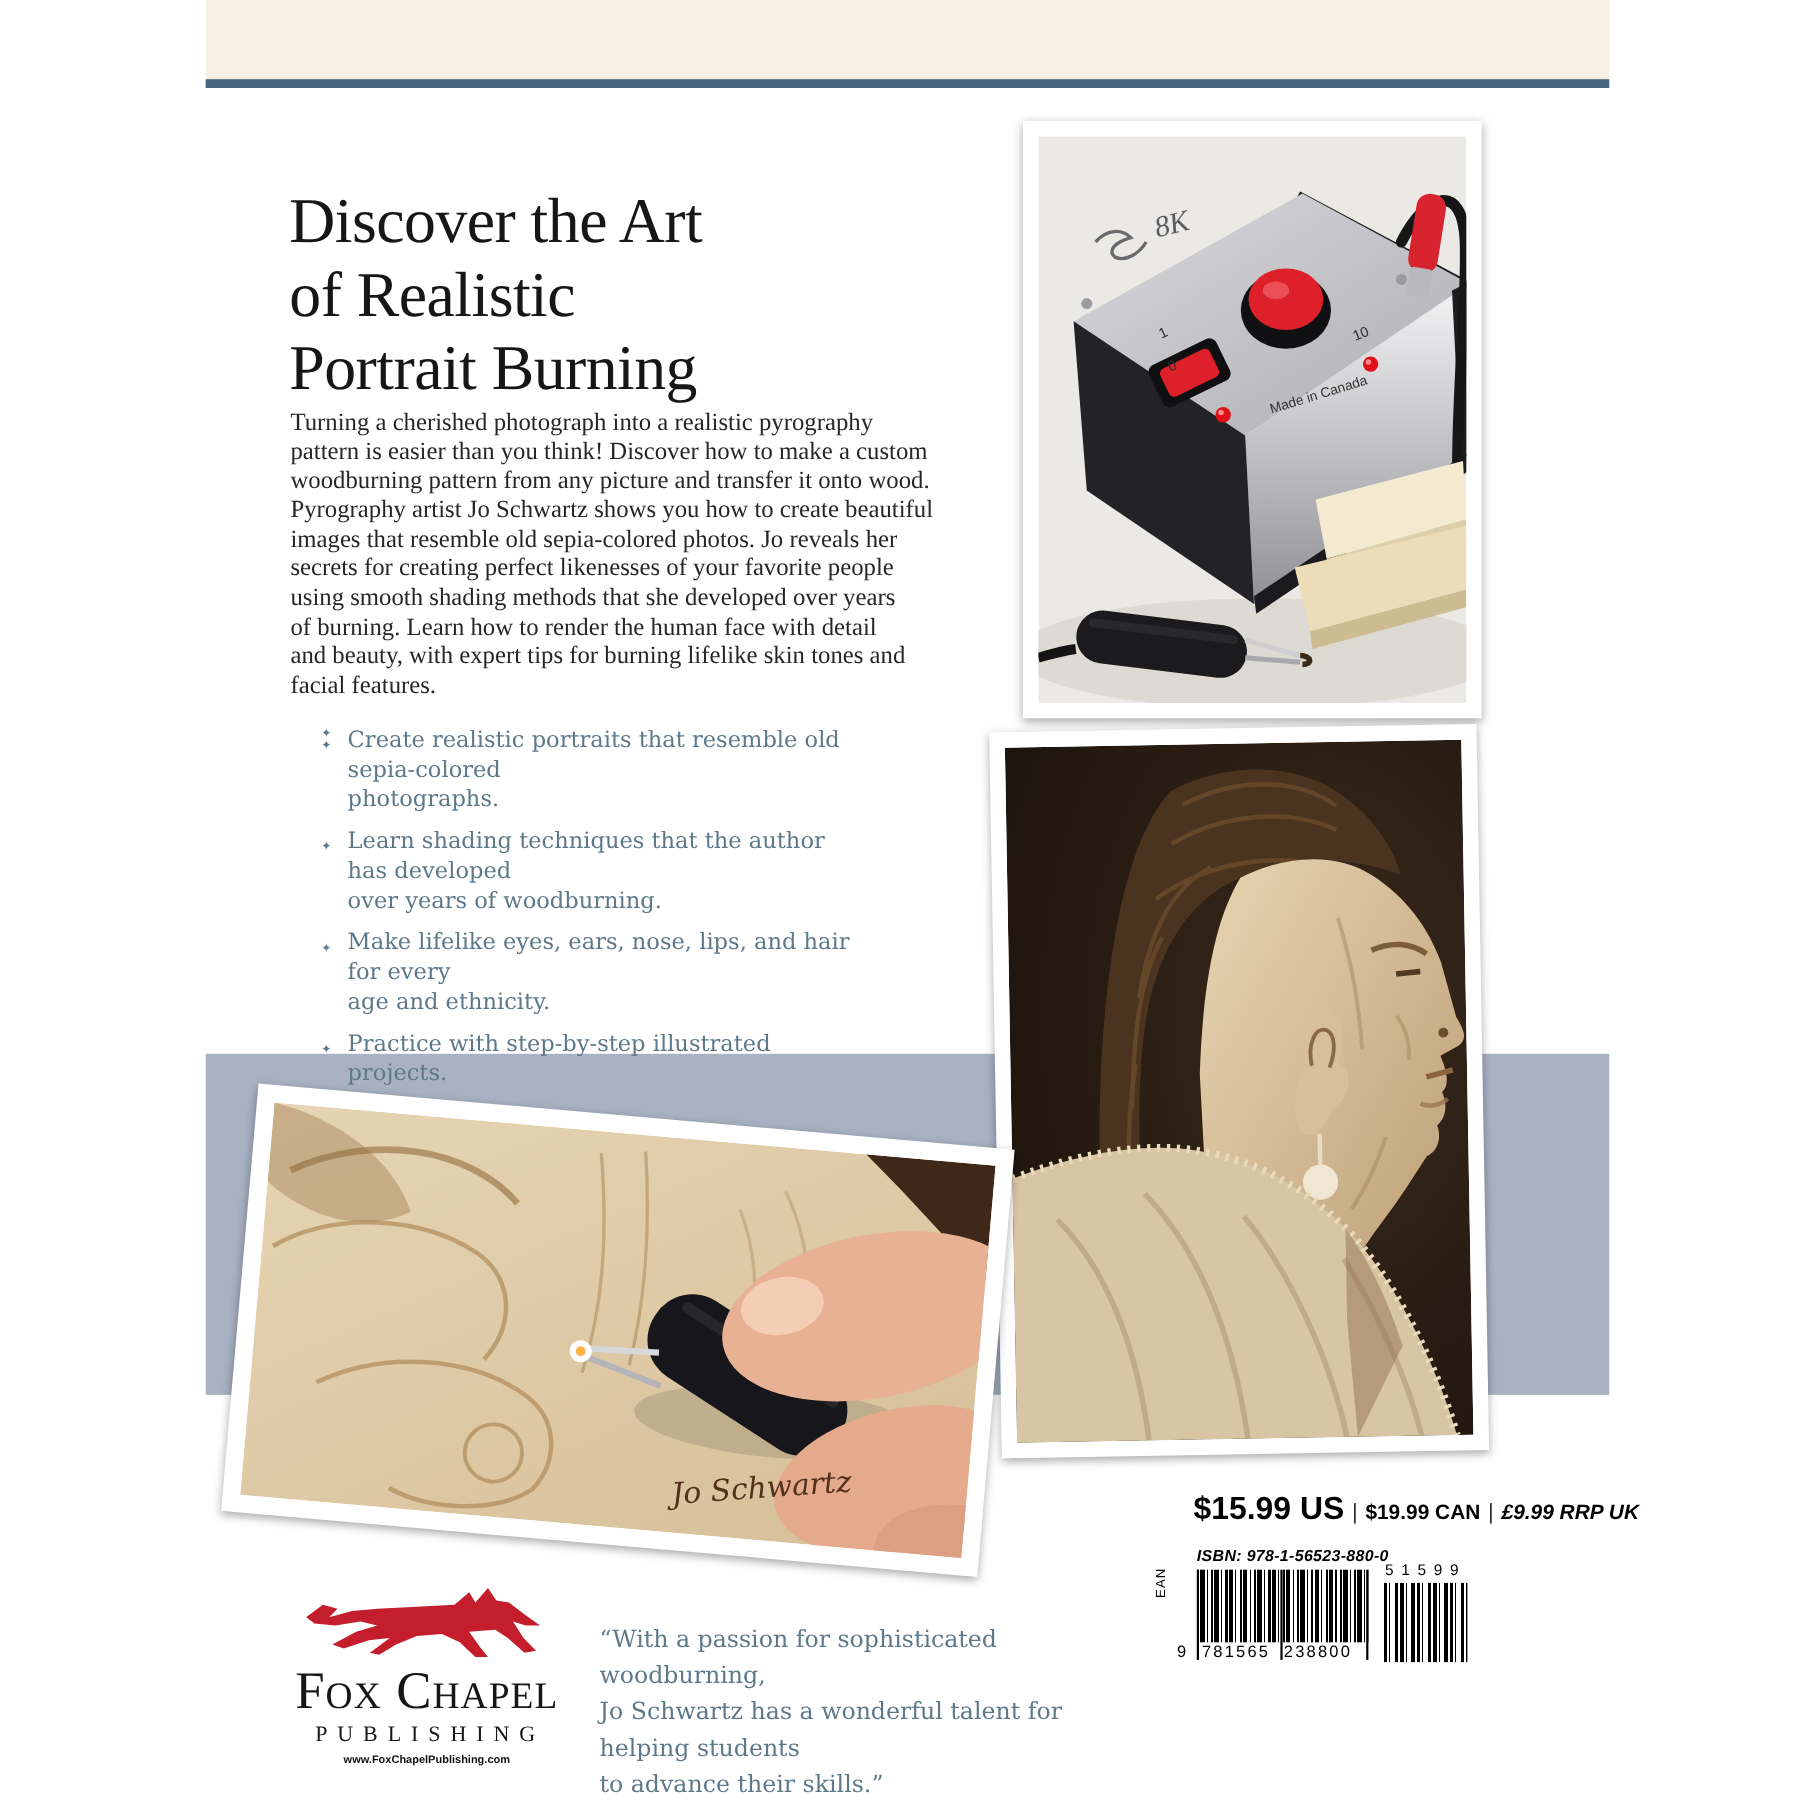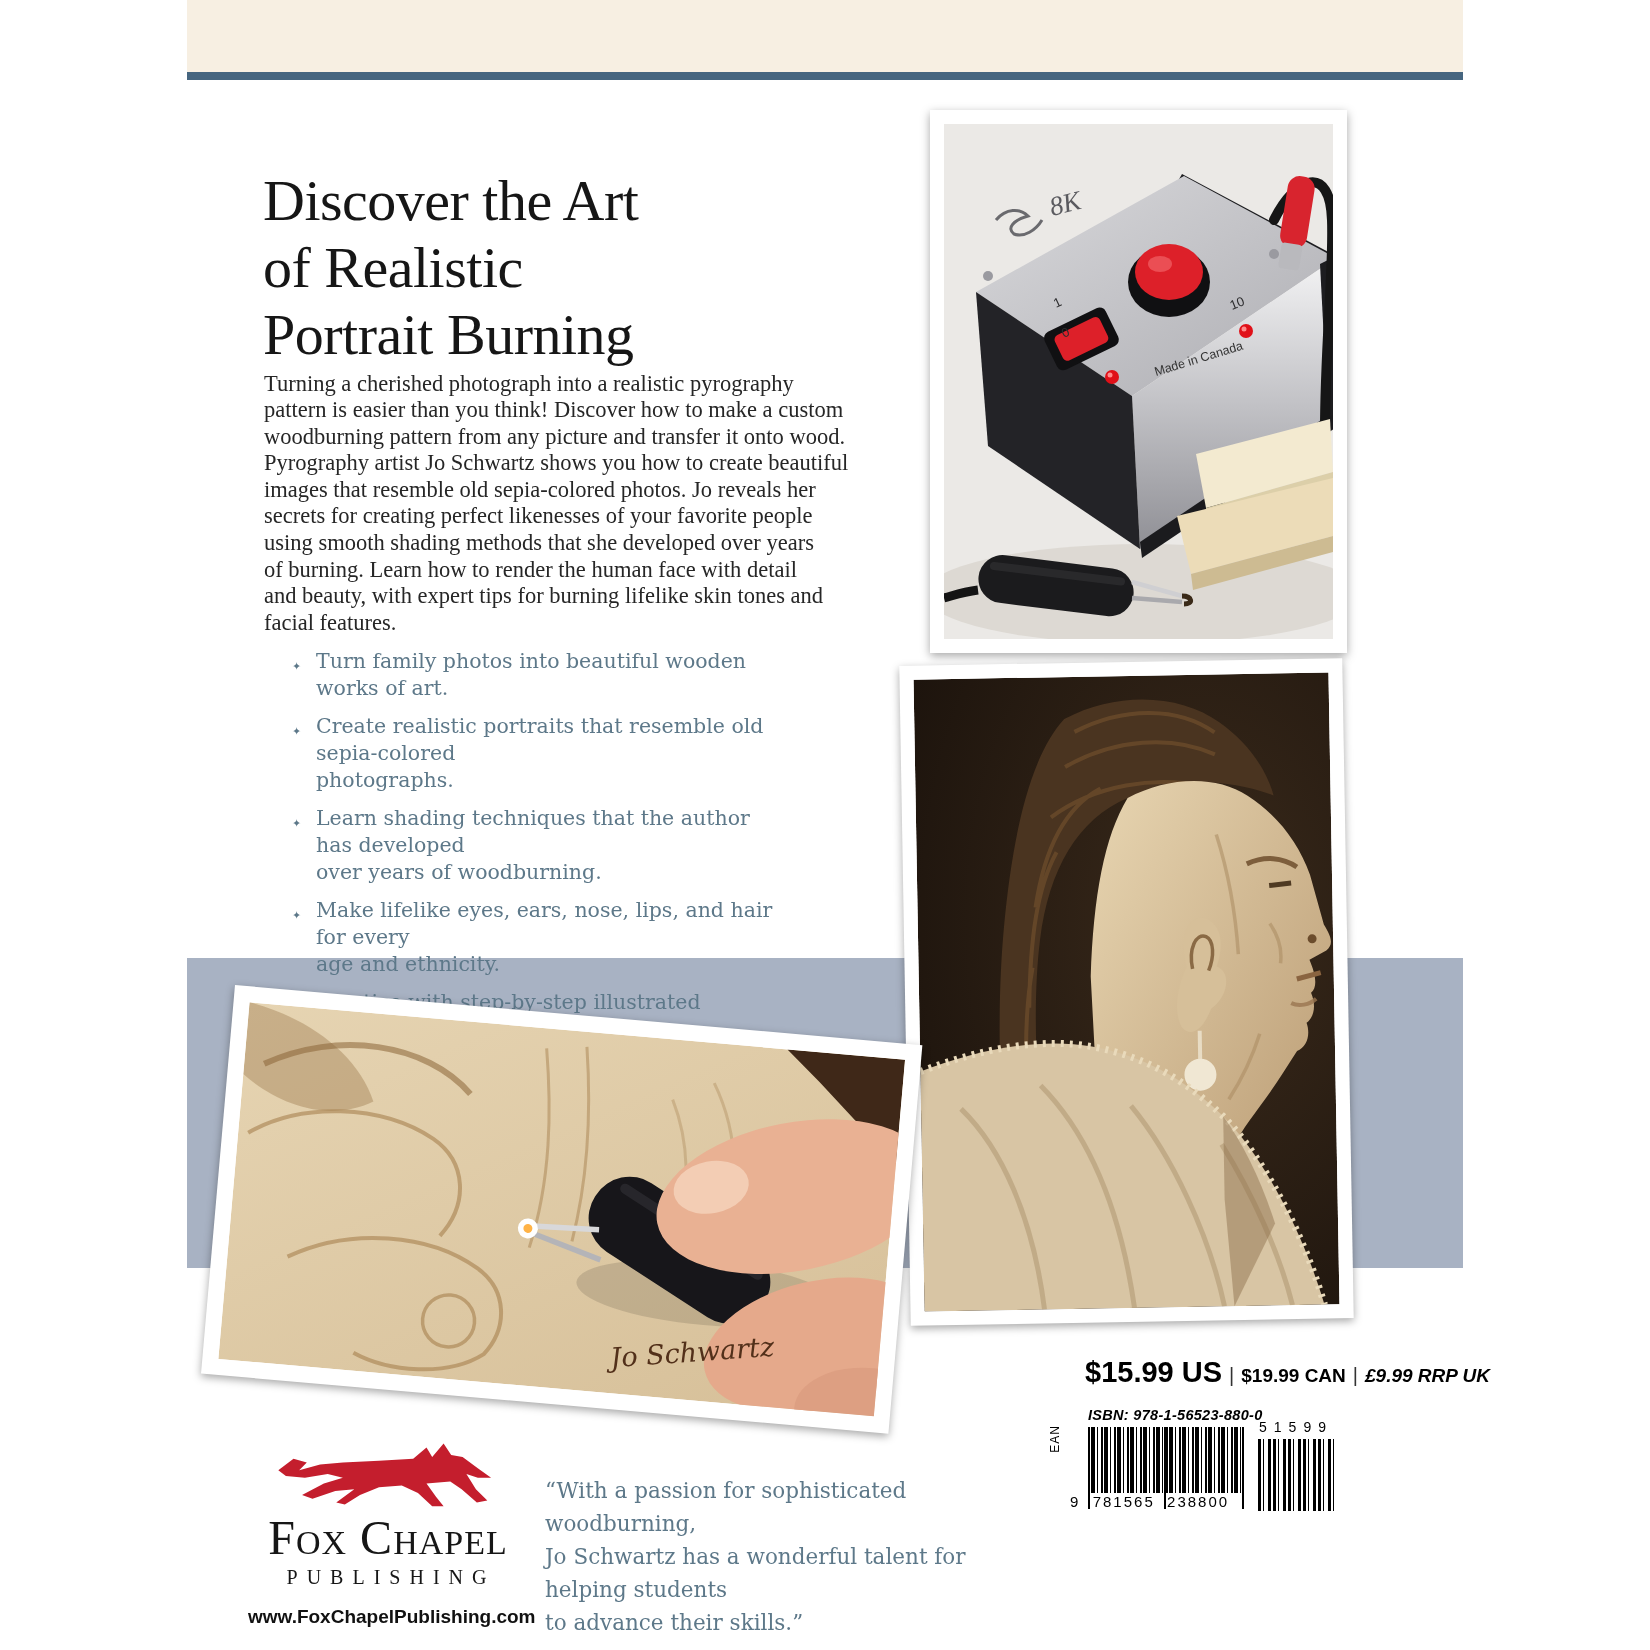--- a/index.html
+++ b/index.html
@@ -50,21 +50,21 @@
   .digits-main span{display:inline-block;}
   .bars-addon{position:absolute;left:218px;top:34px;width:76px;height:72px;
     background:repeating-linear-gradient(90deg,#000 0 3px,#fff 3px 5px,#000 5px 6px,#fff 6px 10px,#000 10px 13px,#fff 13px 15px);}
   .digits-addon{position:absolute;left:218px;top:14px;width:76px;font-size:14px;letter-spacing:7px;text-align:center;}
 
   
   .publisher{position:absolute;left:248px;top:1436px;width:280px;text-align:center;}
   .fox-svg{width:235px;height:76px;margin:0 auto;display:block;}
   .pub-name{font-variant:small-caps;font-size:48px;letter-spacing:1px;color:#161616;line-height:1;margin-top:2px;}
   .pub-div{font-size:20px;letter-spacing:9px;color:#161616;margin-top:4px;padding-left:6px;}
-  .pub-site{font-family:"Liberation Sans",sans-serif;font-size:19px;font-weight:bold;color:#111;margin-top:17px;}
+  .pub-site{font-family:"Liberation Sans",sans-serif;font-size:10px;font-weight:bold;color:#111;margin-top:6px;}
 
   
   .quote{position:absolute;left:545px;top:1474px;width:480px;font-family:"DejaVu Serif",serif;
          font-size:21.5px;line-height:33px;color:#5d7889;}
   .attribution{margin-top:6px;}
   .attr-name{letter-spacing:2.5px;}
   .attr-suffix{font-style:italic;letter-spacing:1px;}
 </style>
 </head>
 <body>
@@ -84,21 +84,21 @@
 woodburning pattern from any picture and transfer it onto wood.
 Pyrography artist Jo Schwartz shows you how to create beautiful
 images that resemble old sepia-colored photos. Jo reveals her
 secrets for creating perfect likenesses of your favorite people
 using smooth shading methods that she developed over years
 of burning. Learn how to render the human face with detail
 and beauty, with expert tips for burning lifelike skin tones and
 facial features.</p>
 
   <ul class="bullets">
-    <li><span class="marker">✦</span><span class="pre">Turn family photos into beautiful wooden works of art.</span></li>
+    <li><span class="marker">✦</span></li>
     <li><span class="marker">✦</span><span class="pre">Create realistic portraits that resemble old sepia-colored
 photographs.</span></li>
     <li><span class="marker">✦</span><span class="pre">Learn shading techniques that the author has developed
 over years of woodburning.</span></li>
     <li><span class="marker">✦</span><span class="pre">Make lifelike eyes, ears, nose, lips, and hair for every
 age and ethnicity.</span></li>
     <li><span class="marker">✦</span><span class="pre">Practice with step-by-step illustrated projects.</span></li>
   </ul>
 
   <div class="photo photo-burner">

